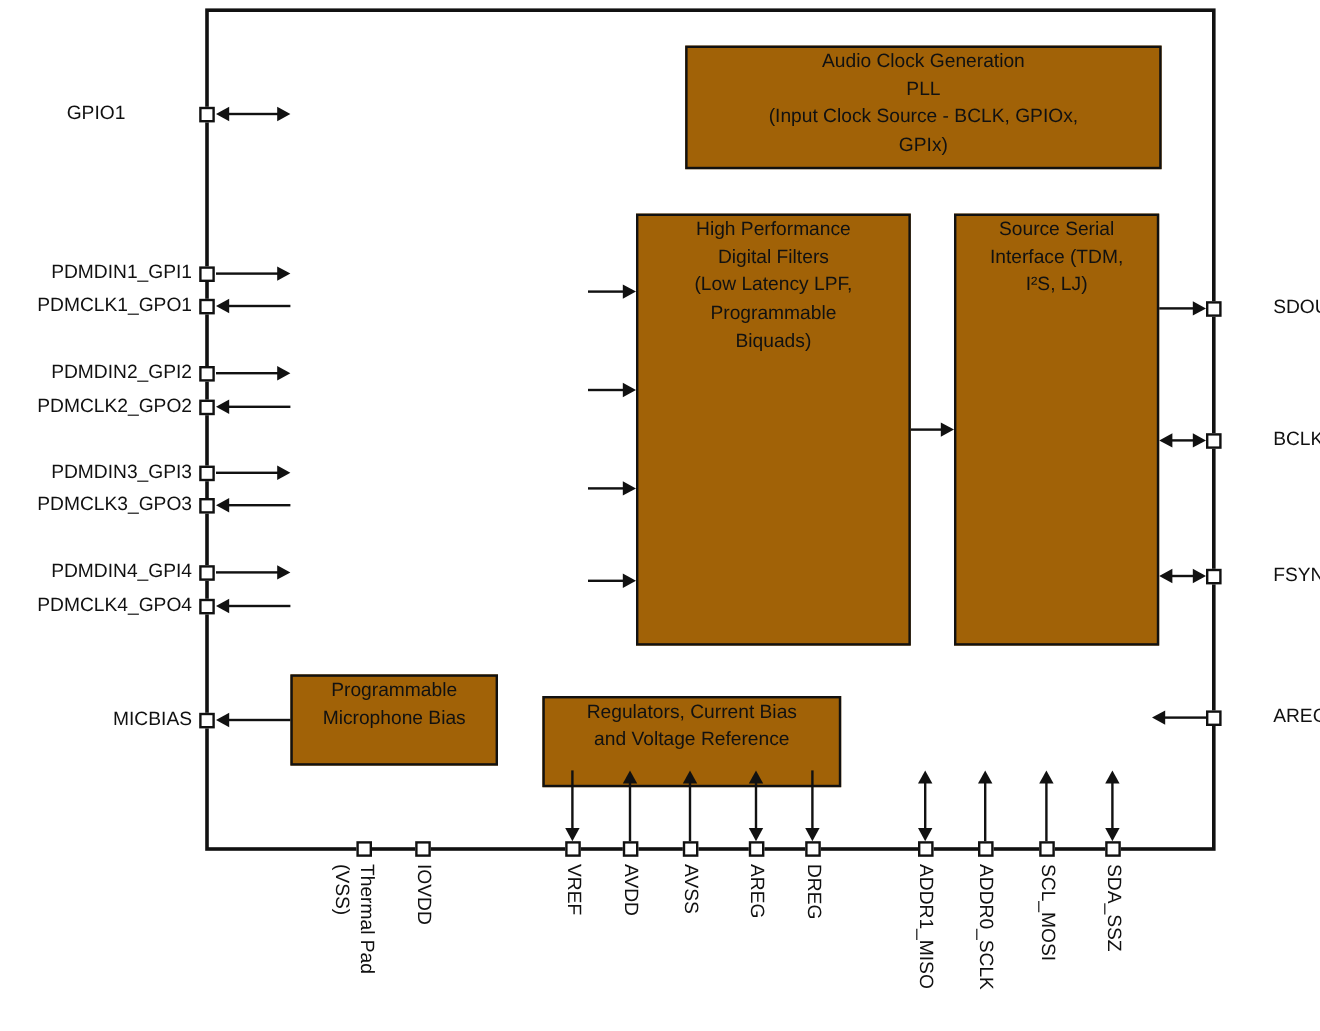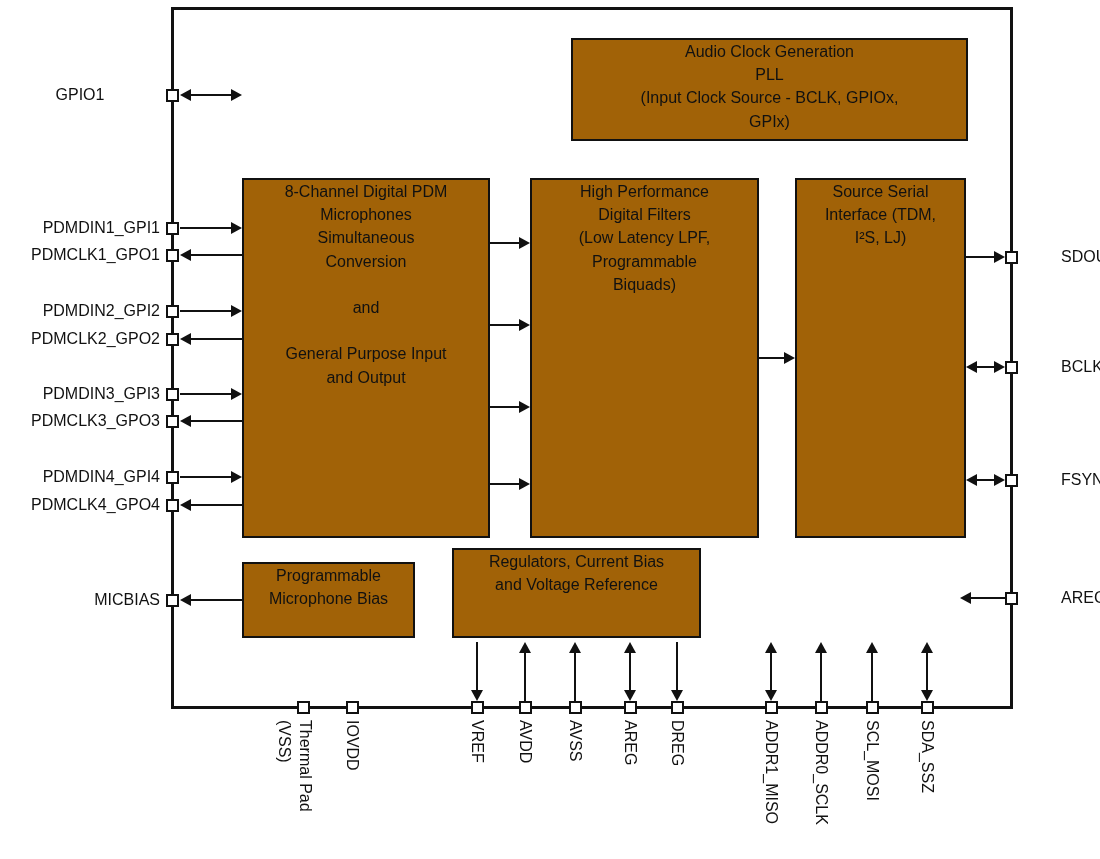--- a/index.html
+++ b/index.html
@@ -36,52 +36,41 @@
   <div class="chip" style="left:171px; top:7px; width:842px; height:702px;"></div>
 
 
   <div class="block" style="left:571px; top:38px; width:397px; height:103px;">
     <div class="bl">Audio Clock Generation
 PLL
 (Input Clock Source - BCLK, GPIOx,
 GPIx)</div>
   </div>
 
-  <div class="block" style="left:242px; top:178px; width:248px; height:360px;">
-    <div class="bl">8-Channel Digital PDM
-Microphones
-Simultaneous
-Conversion
-
-and
-
-General Purpose Input
-and Output</div>
-  </div>
 
   <div class="block" style="left:530px; top:178px; width:229px; height:360px;">
     <div class="bl">High Performance
 Digital Filters
 (Low Latency LPF,
 Programmable
 Biquads)</div>
   </div>
 
   <div class="block" style="left:795px; top:178px; width:171px; height:360px;">
     <div class="bl">Source Serial
 Interface (TDM,
 I²S, LJ)</div>
   </div>
 
   <div class="block" style="left:242px; top:562px; width:173px; height:76px;">
     <div class="bl">Programmable
 Microphone Bias</div>
   </div>
 
-  <div class="block" style="left:452px; top:548px; width:249px; height:90px;">
+  <div class="block" style="left:452px; top:580px; width:249px; height:76px;">
     <div class="bl">Regulators, Current Bias
 and Voltage Reference</div>
   </div>
 
 
   <div class="pin" style="left:166px; top:89px;"></div>
   <div class="pin" style="left:166px; top:222px;"></div>
   <div class="pin" style="left:166px; top:249px;"></div>
   <div class="pin" style="left:166px; top:305px;"></div>
   <div class="pin" style="left:166px; top:333px;"></div>

